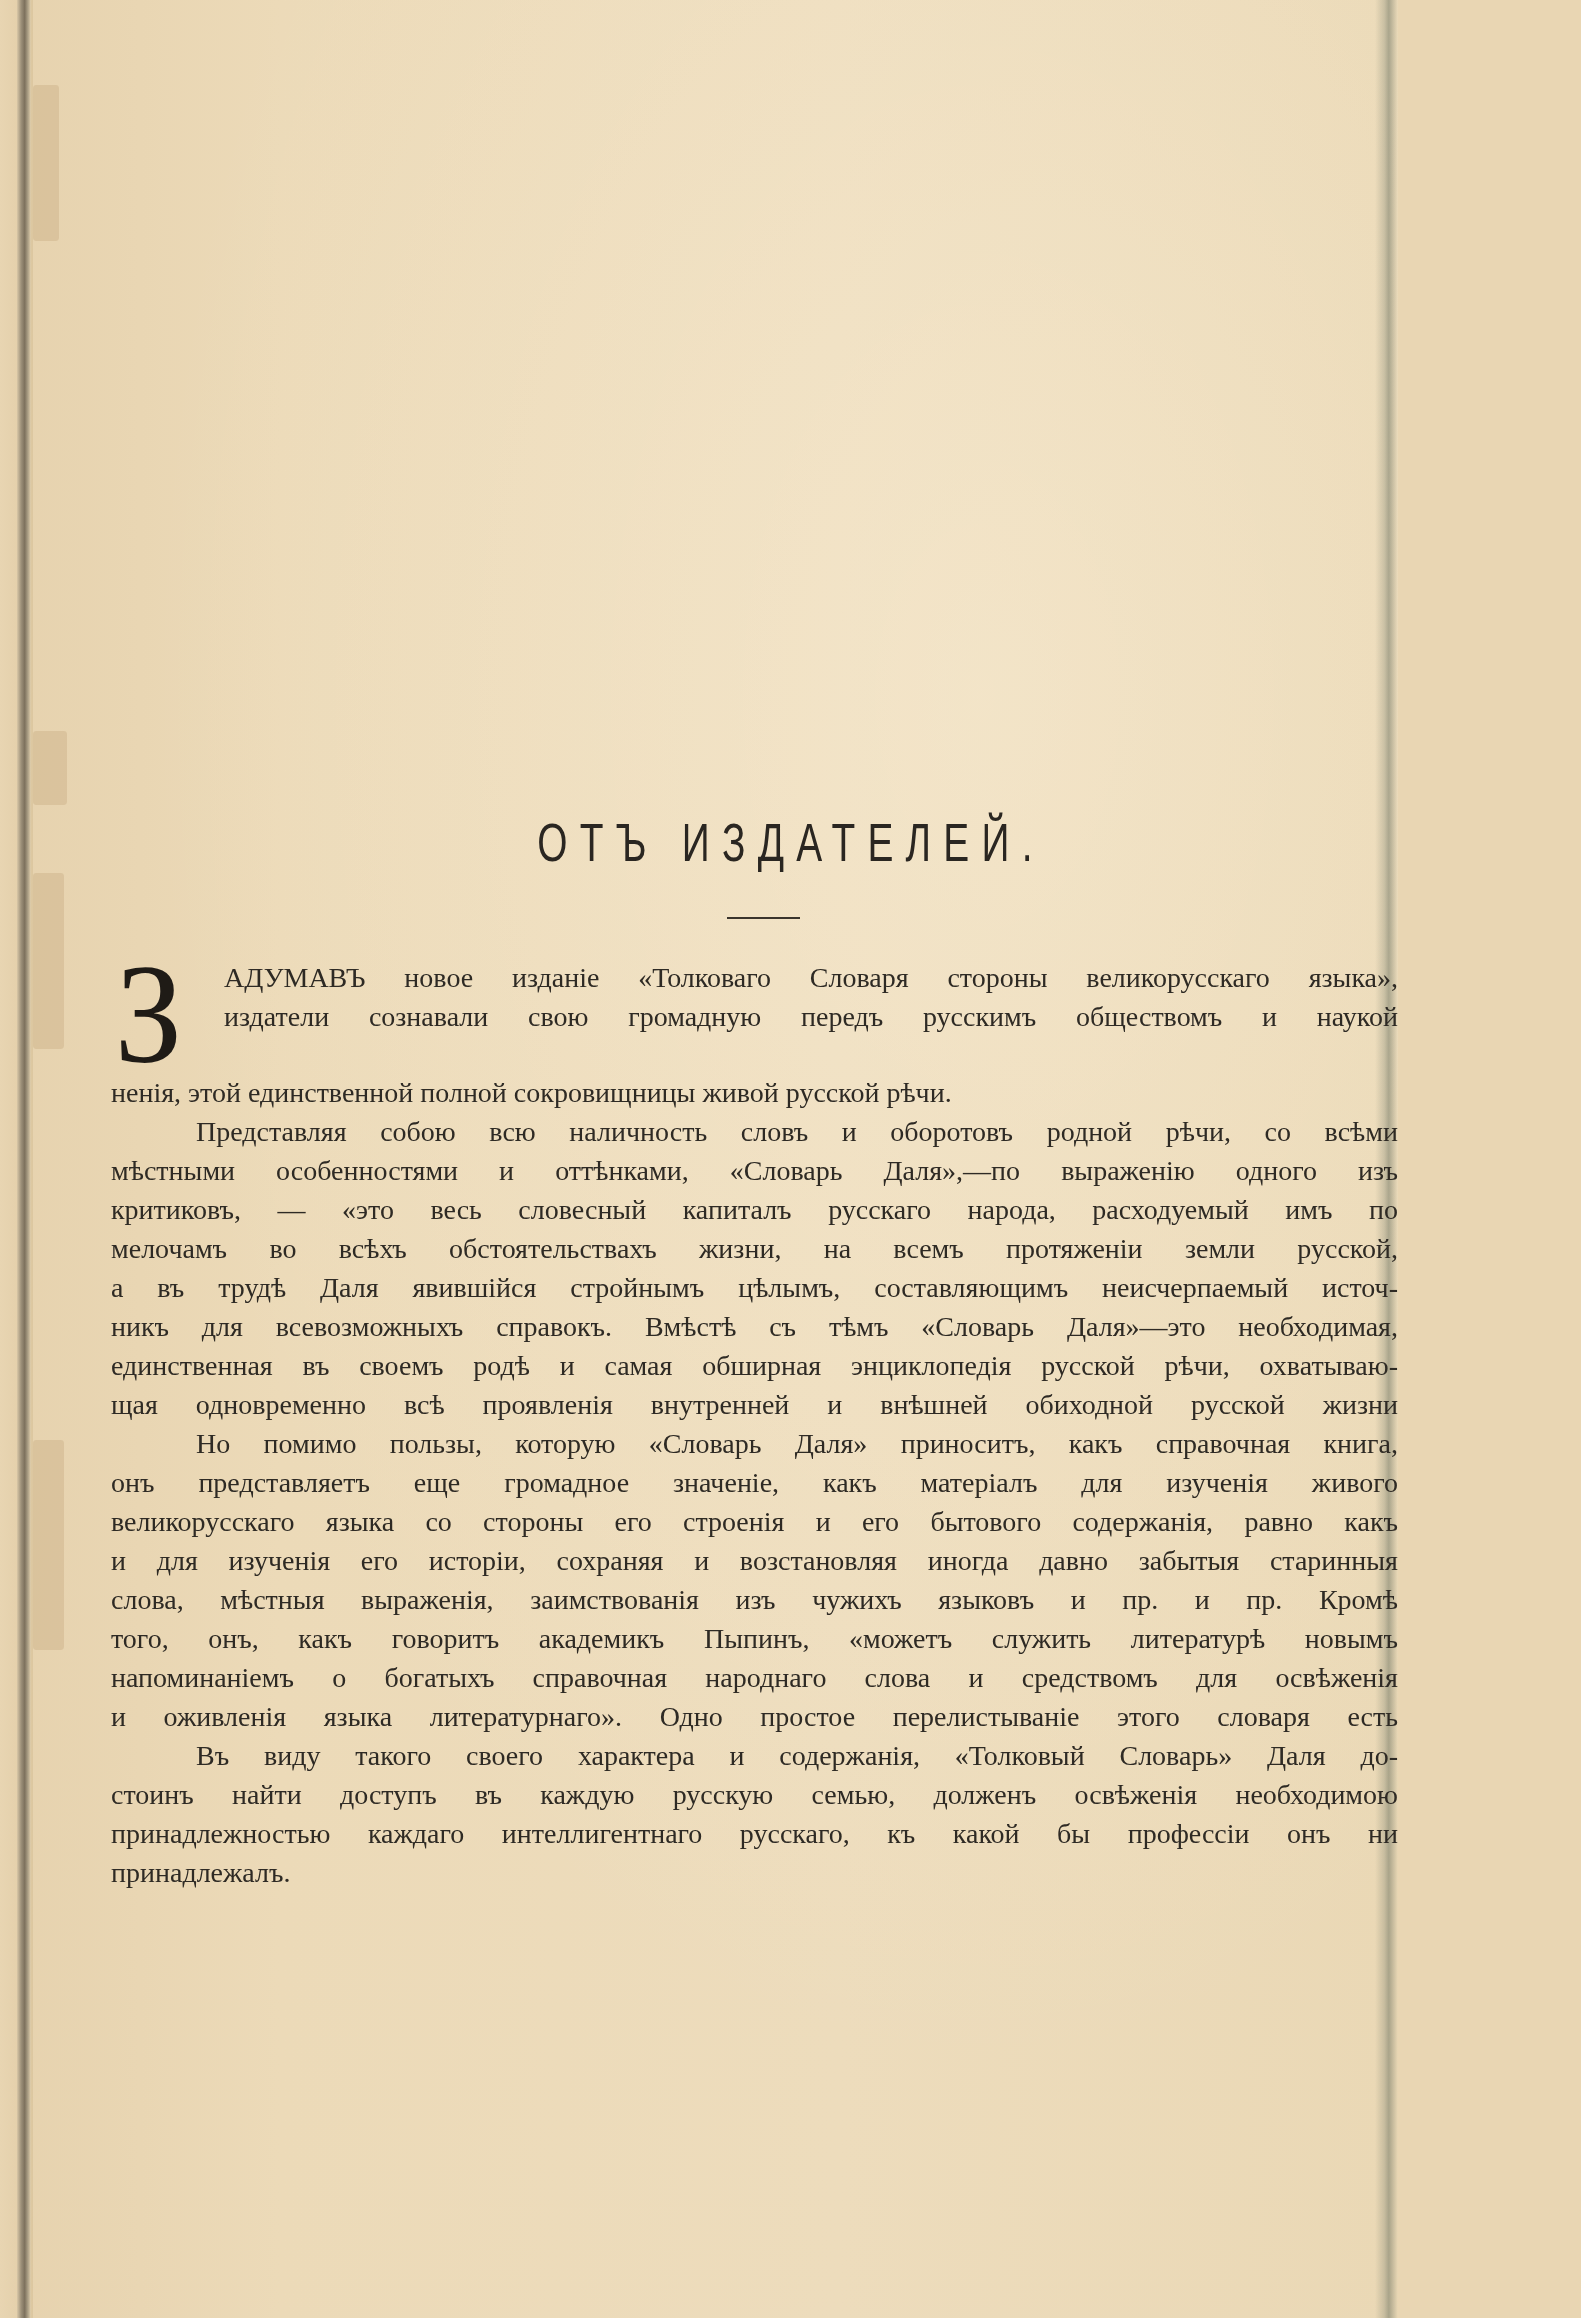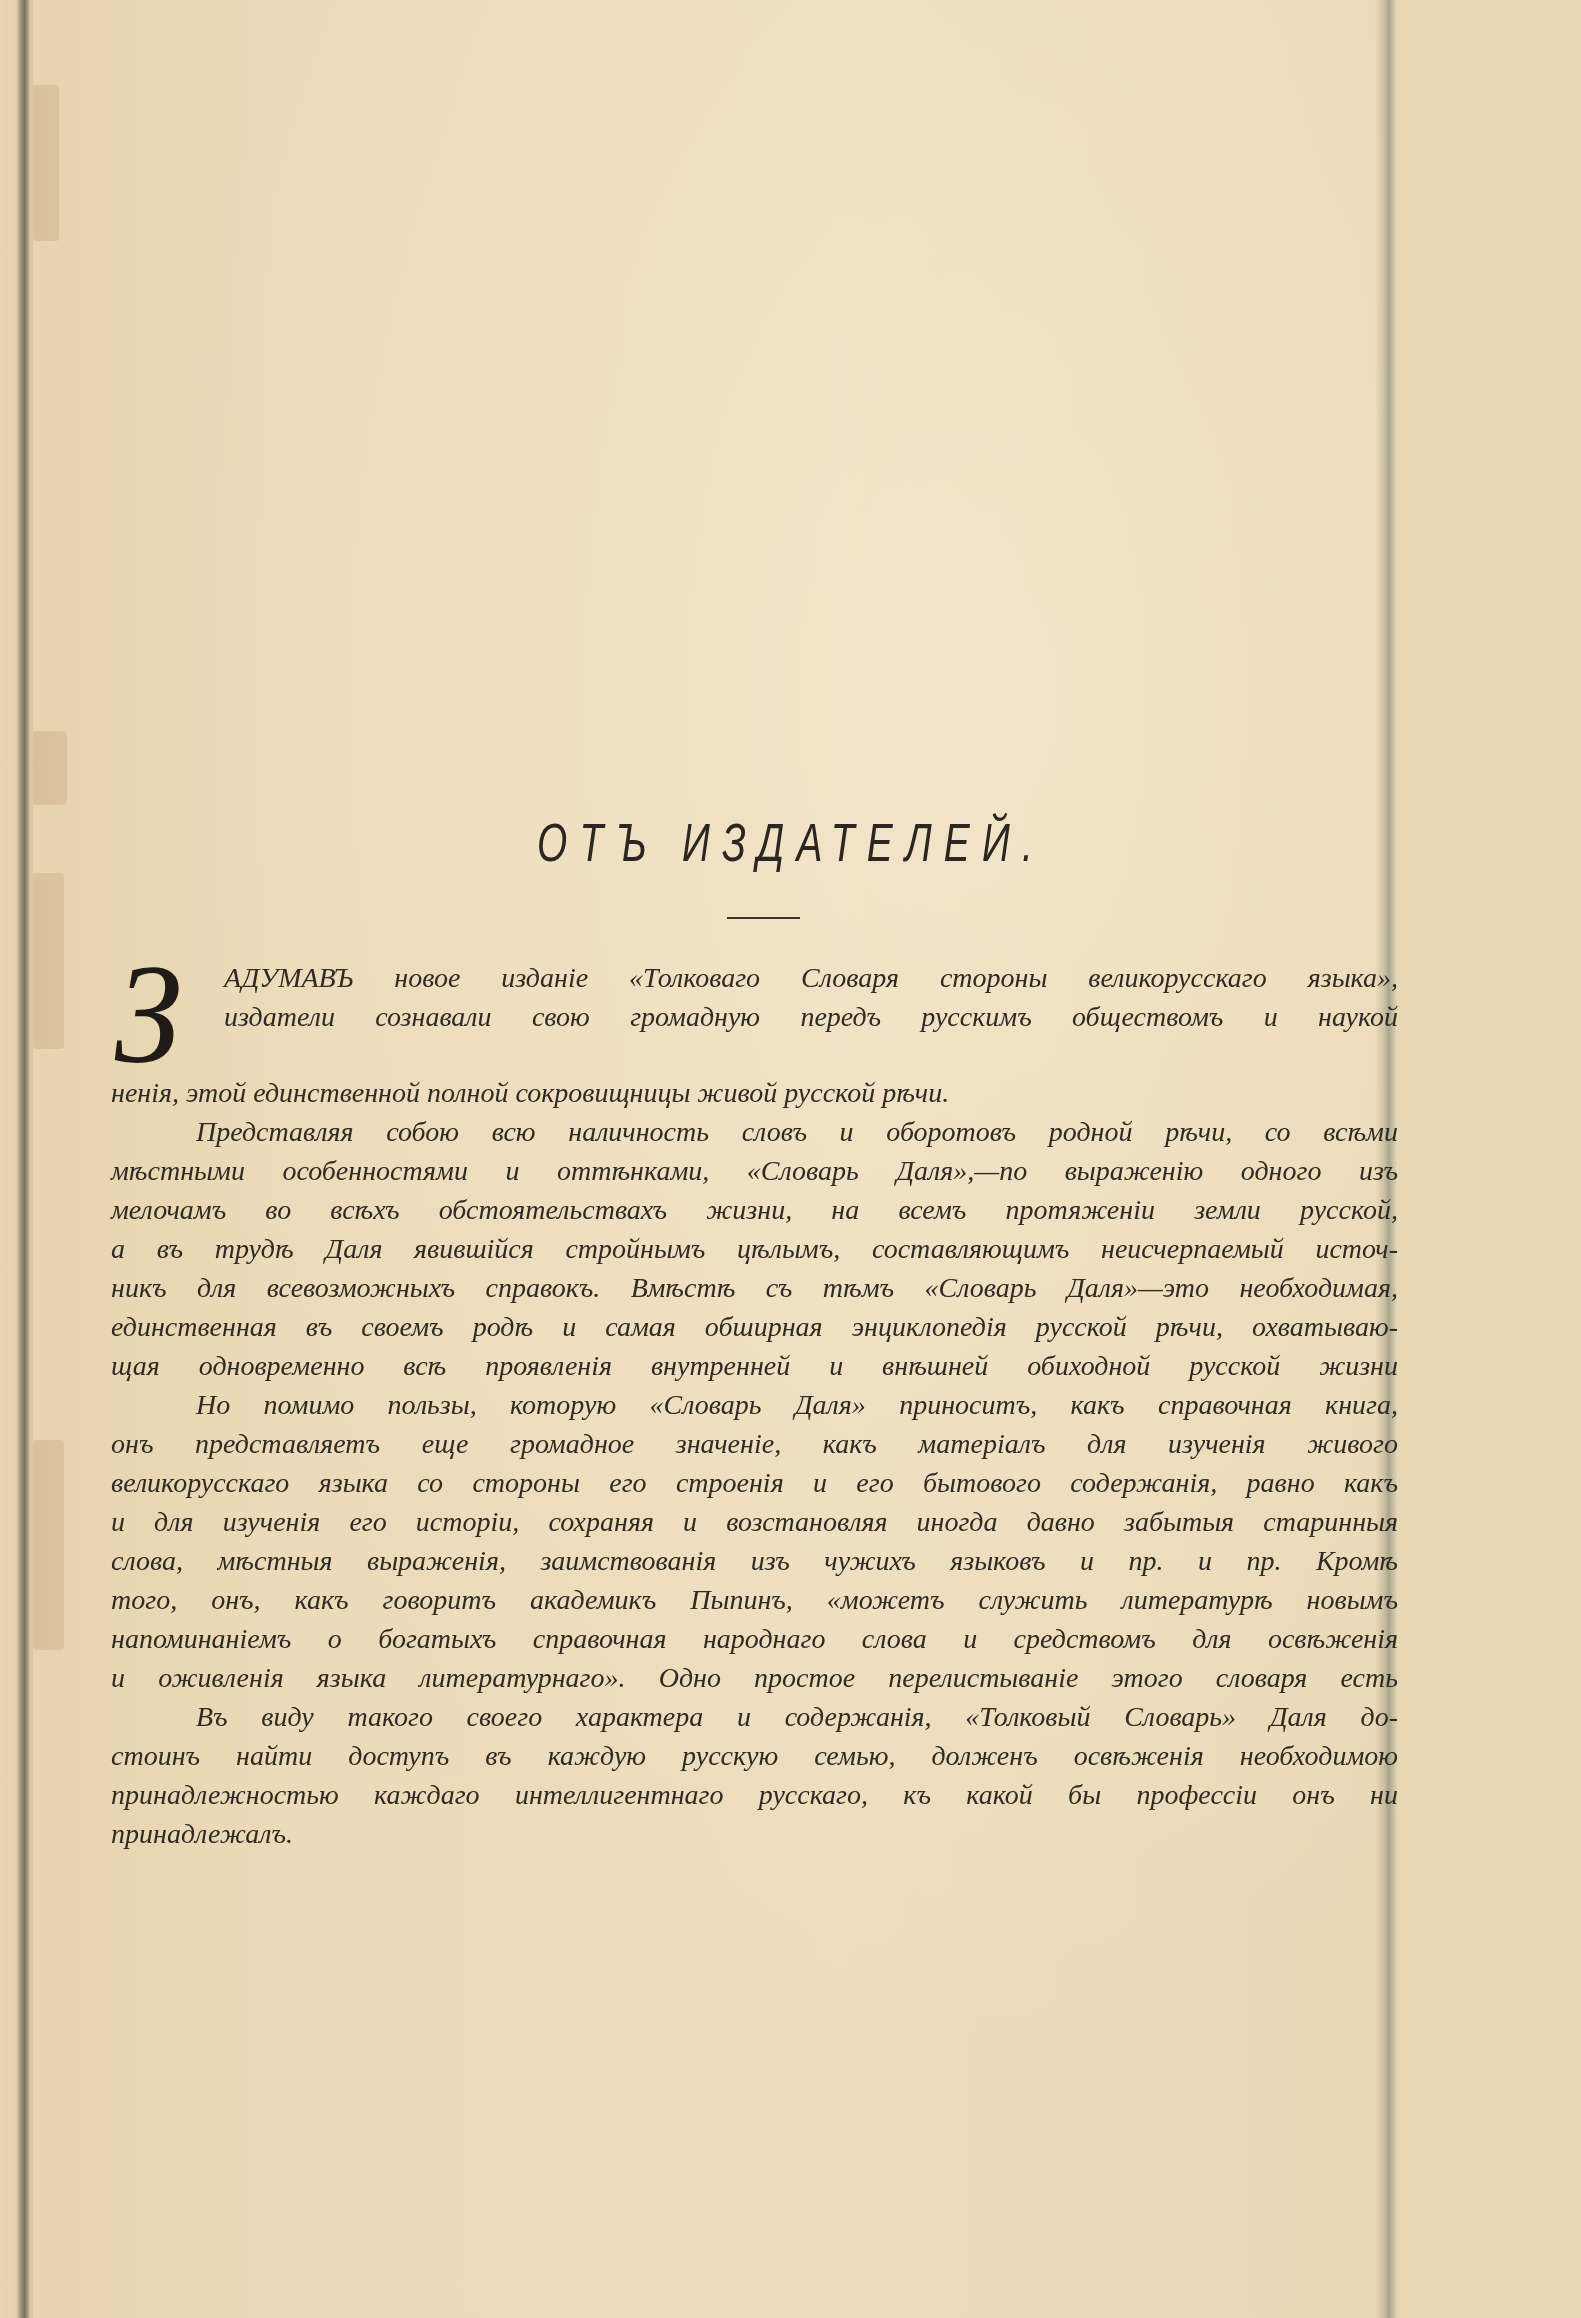--- a/index.html
+++ b/index.html
@@ -15,21 +15,20 @@
       font-family: "Liberation Serif", "DejaVu Serif", serif;
       color: #2e2a24;
     }
     .page {
       position: absolute;
       left: 0; top: 0;
       width: 1398px; height: 2319px;
       background:
         radial-gradient(ellipse at 70% 30%, rgba(255,245,225,0.35), rgba(0,0,0,0) 60%),
         linear-gradient(90deg, #e6d2ae 0%, #ecdab8 20%, #eddcbc 60%, #ead8b5 100%);
-      font-style: italic;
     }
     .binding-strip {
       position: absolute;
       left: 0; top: 0;
       width: 33px; height: 2319px;
       background: linear-gradient(90deg, #e8d5b2 0%, #e4d0ab 60%, #dcc7a0 100%);
     }
     .binding-edge {
       position: absolute;
       left: 17px; top: 0;
@@ -121,20 +120,21 @@
     <div class="para">
       <span class="drop-cap">З</span>
       <span class="line" style="white-space: nowrap; display: block; margin-left: 113px; word-spacing: 0px;">АДУМАВЪ новое изданіе «Толковаго Словаря стороны великорусскаго языка»,</span>
       <span class="line" style="white-space: nowrap; display: block; margin-left: 113px; word-spacing: 0px;">издатели сознавали свою громадную передъ русскимъ обществомъ и наукой</span>
       <span class="line last" style="clear: left; white-space: nowrap; display: block;">ненія, этой единственной полной сокровищницы живой русской рѣчи.</span>
     </div>
 
     <div class="para">
       <span class="line" style="padding-left: 85px; white-space: nowrap; display: block; word-spacing: 0px;">Представляя собою всю наличность словъ и оборотовъ родной рѣчи, со всѣми</span>
       <span class="line" style="white-space: nowrap; display: block; word-spacing: 0px;">мѣстными особенностями и оттѣнками, «Словарь Даля»,—по выраженію одного изъ</span>
+      <span class="line" style="white-space: nowrap; display: block; word-spacing: 0px;">критиковъ, — «это весь словесный капиталъ русскаго народа, расходуемый имъ по</span>
       <span class="line" style="white-space: nowrap; display: block; word-spacing: 0px;">мелочамъ во всѣхъ обстоятельствахъ жизни, на всемъ протяженіи земли русской,</span>
       <span class="line" style="white-space: nowrap; display: block; word-spacing: 0px;">а въ трудѣ Даля явившійся стройнымъ цѣлымъ, составляющимъ неисчерпаемый источ-</span>
       <span class="line" style="white-space: nowrap; display: block; word-spacing: 0px;">никъ для всевозможныхъ справокъ. Вмѣстѣ съ тѣмъ «Словарь Даля»—это необходимая,</span>
       <span class="line" style="white-space: nowrap; display: block; word-spacing: 0px;">единственная въ своемъ родѣ и самая обширная энциклопедія русской рѣчи, охватываю-</span>
       <span class="line" style="white-space: nowrap; display: block; word-spacing: 0px;">щая одновременно всѣ проявленія внутренней и внѣшней обиходной русской жизни</span>
     </div>
 
     <div class="para">
       <span class="line" style="padding-left: 85px; white-space: nowrap; display: block; word-spacing: 0px;">Но помимо пользы, которую «Словарь Даля» приноситъ, какъ справочная книга,</span>
       <span class="line" style="white-space: nowrap; display: block; word-spacing: 0px;">онъ представляетъ еще громадное значеніе, какъ матеріалъ для изученія живого</span>

